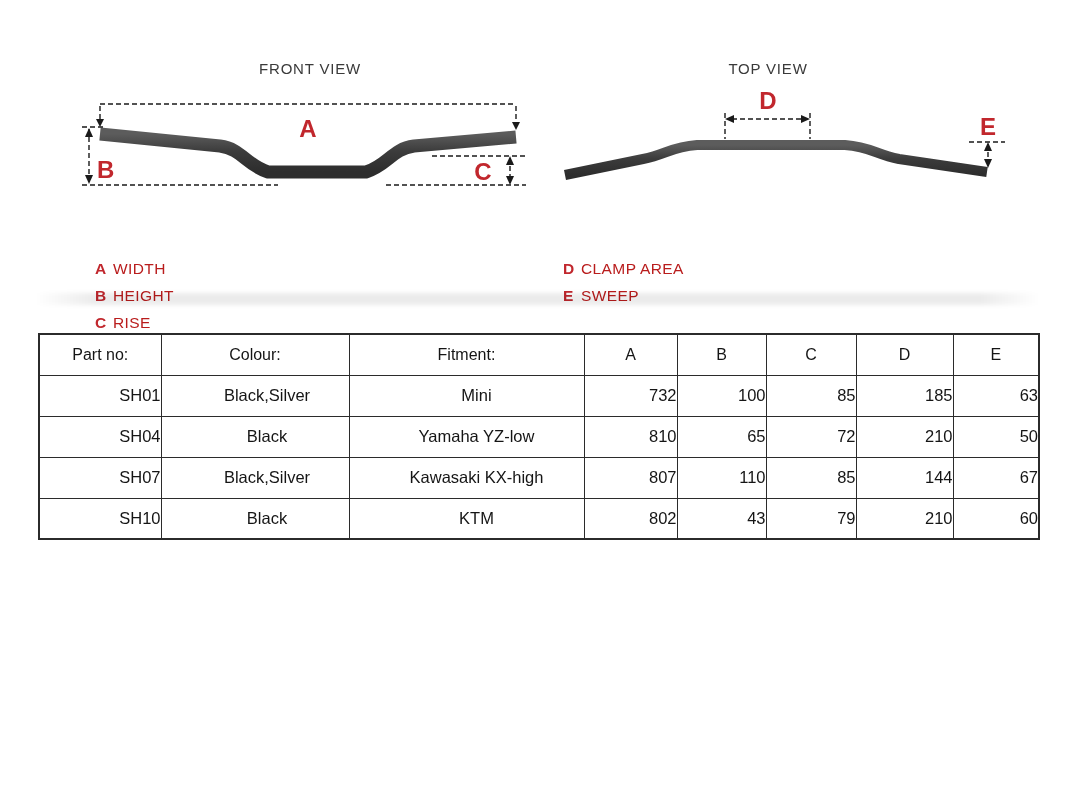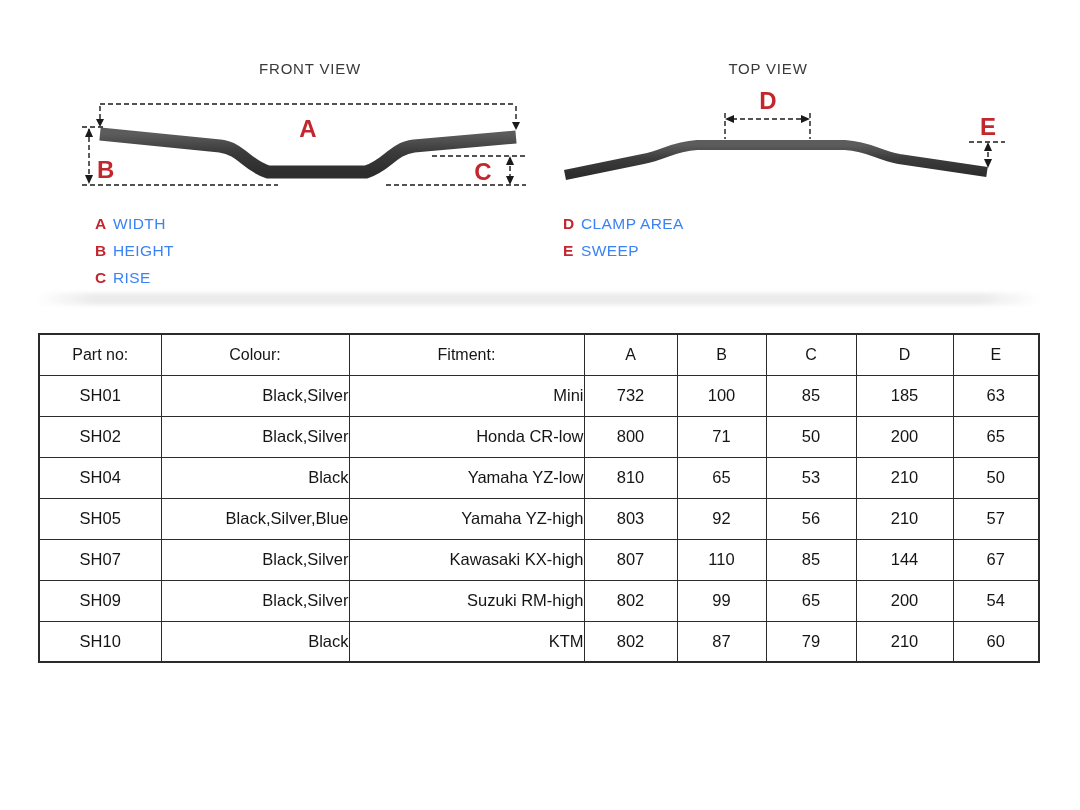--- a/index.html
+++ b/index.html
@@ -62,22 +62,23 @@
     height:27px;
     font-size:15.5px;
   }
   .legend-key {
     color:#c1272d;
     font-weight:bold;
     width:18px;
     flex:0 0 18px;
   }
   .legend-text {
-    color:#3b82f6;
+    color:#b91c1c;
     letter-spacing:0.4px;
+    margin-top:45px;
   }
 
   .divider-shadow {
     position:absolute;
     left:35px;
     top:293px;
     width:1005px;
     height:12px;
     background:linear-gradient(90deg, rgba(0,0,0,0) 0%, rgba(0,0,0,0.08) 6%, rgba(0,0,0,0.08) 94%, rgba(0,0,0,0) 100%);
     filter:blur(2px);
@@ -98,22 +99,22 @@
     color:#151515;
     overflow:hidden;
     white-space:nowrap;
   }
   .spec th {
     font-size:16px;
     font-weight:400;
     text-align:center;
   }
   .spec td { font-size:16.5px; }
-  .spec td.ac { text-align:center; }
-  .spec td.al { text-align:right;margin-top:36px; }
+  .spec td.ac { text-align:right; }
+  .spec td.al { text-align:center;margin-top:36px; }
   .spec td:nth-child(2) { padding-left:24px; }
   .spec td:nth-child(3) { padding-left:20px; }
 </style>
 </head>
 <body>
 
 <div class="canvas">
 
   <div class="view-title front">FRONT VIEW</div>
   <div class="view-title top">TOP VIEW</div>
@@ -242,75 +243,45 @@
           <td class="ac">SH01</td>
           <td class="al">Black,Silver</td>
           <td class="al">Mini</td>
           <td class="ac">732</td>
           <td class="ac">100</td>
           <td class="ac">85</td>
           <td class="ac">185</td>
           <td class="ac">63</td>
         </tr>
         <tr>
-          <td class="ac">SH02</td>
-          <td class="al">Black,Silver</td>
-          <td class="al">Honda CR-low</td>
-          <td class="ac">800</td>
-          <td class="ac">71</td>
-          <td class="ac">50</td>
-          <td class="ac">200</td>
-          <td class="ac">65</td>
-        </tr>
-        <tr>
           <td class="ac">SH04</td>
           <td class="al">Black</td>
           <td class="al">Yamaha YZ-low</td>
           <td class="ac">810</td>
           <td class="ac">65</td>
-          <td class="ac">53</td>
+          <td class="ac">72</td>
           <td class="ac">210</td>
           <td class="ac">50</td>
-        </tr>
-        <tr>
-          <td class="ac">SH05</td>
-          <td class="al">Black,Silver,Blue</td>
-          <td class="al">Yamaha YZ-high</td>
-          <td class="ac">803</td>
-          <td class="ac">92</td>
-          <td class="ac">56</td>
-          <td class="ac">210</td>
-          <td class="ac">57</td>
         </tr>
         <tr>
           <td class="ac">SH07</td>
           <td class="al">Black,Silver</td>
           <td class="al">Kawasaki KX-high</td>
           <td class="ac">807</td>
           <td class="ac">110</td>
           <td class="ac">85</td>
           <td class="ac">144</td>
           <td class="ac">67</td>
         </tr>
         <tr>
-          <td class="ac">SH09</td>
-          <td class="al">Black,Silver</td>
-          <td class="al">Suzuki RM-high</td>
-          <td class="ac">802</td>
-          <td class="ac">99</td>
-          <td class="ac">65</td>
-          <td class="ac">200</td>
-          <td class="ac">54</td>
-        </tr>
-        <tr>
           <td class="ac">SH10</td>
           <td class="al">Black</td>
           <td class="al">KTM</td>
           <td class="ac">802</td>
-          <td class="ac">87</td>
+          <td class="ac">43</td>
           <td class="ac">79</td>
           <td class="ac">210</td>
           <td class="ac">60</td>
         </tr>
       </tbody>
   </table>
 
 </div>
 
 </body></html>

